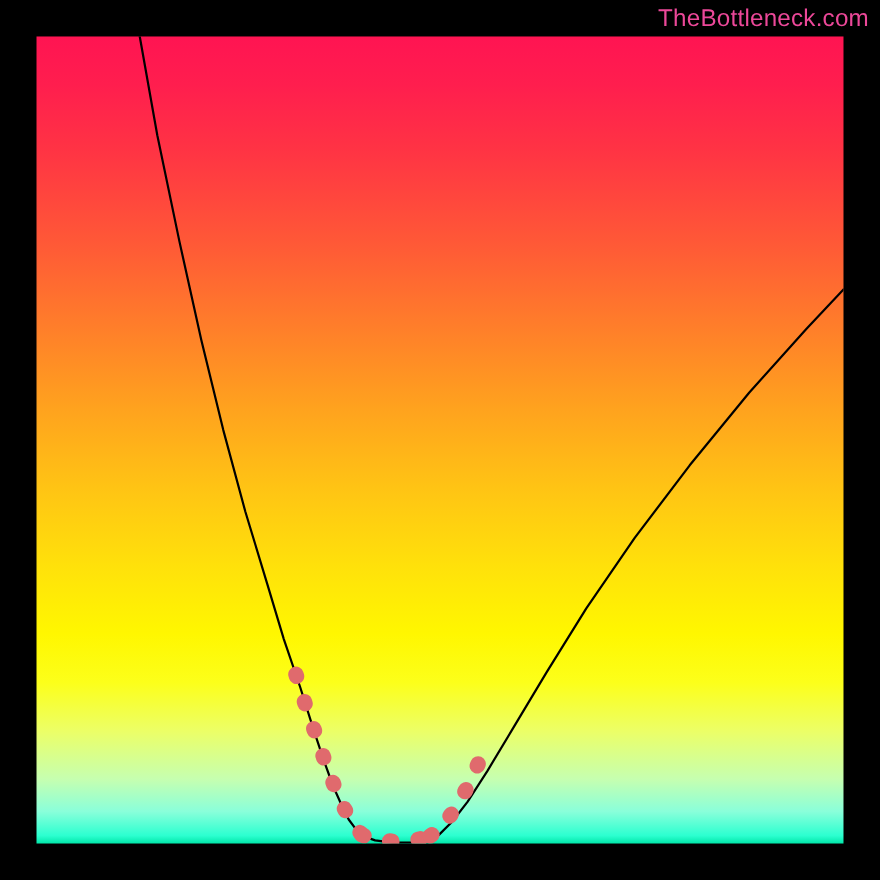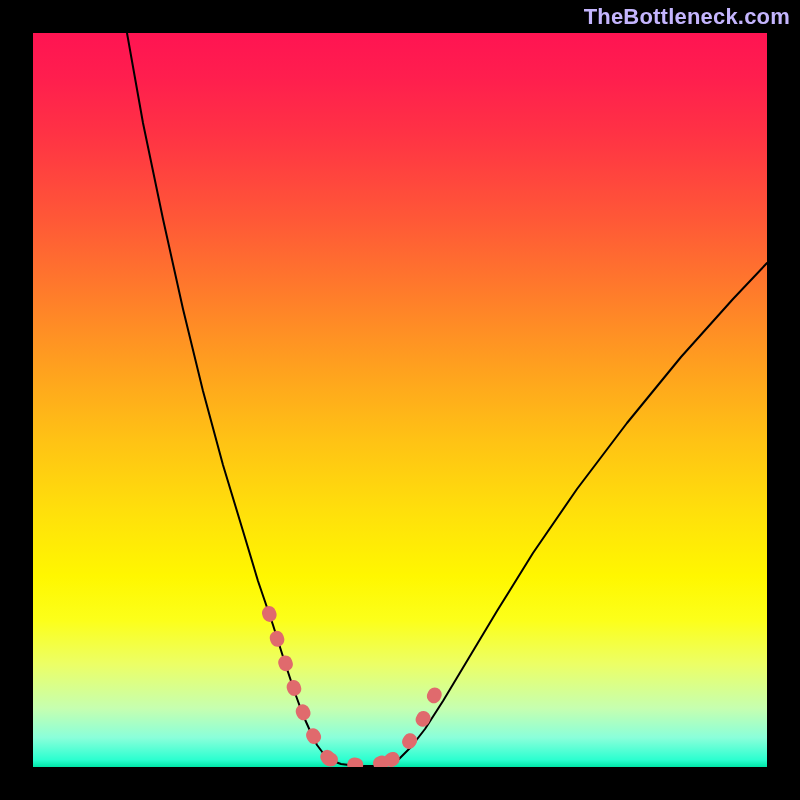--- a/index.html
+++ b/index.html
@@ -37,23 +37,23 @@
       #c6ffb0 92%,
       #8affda 96%,
       #2cffd0 99%,
       #00e6a8 100%
     );
   }
   .watermark {
     position: absolute;
     top: 4px;
     right: 10px;
-    color: #c4b5fd;
+    color: #ec4899;
     font-size: 22px;
-    font-weight: 700;
+    font-weight: 400;
     letter-spacing: 0.2px;
     user-select: none;
     text-align: right;
   }
   svg.curves {
     position: absolute;
     left: 0; top: 0;
     width: 100%; height: 100%;
   }
 </style>

